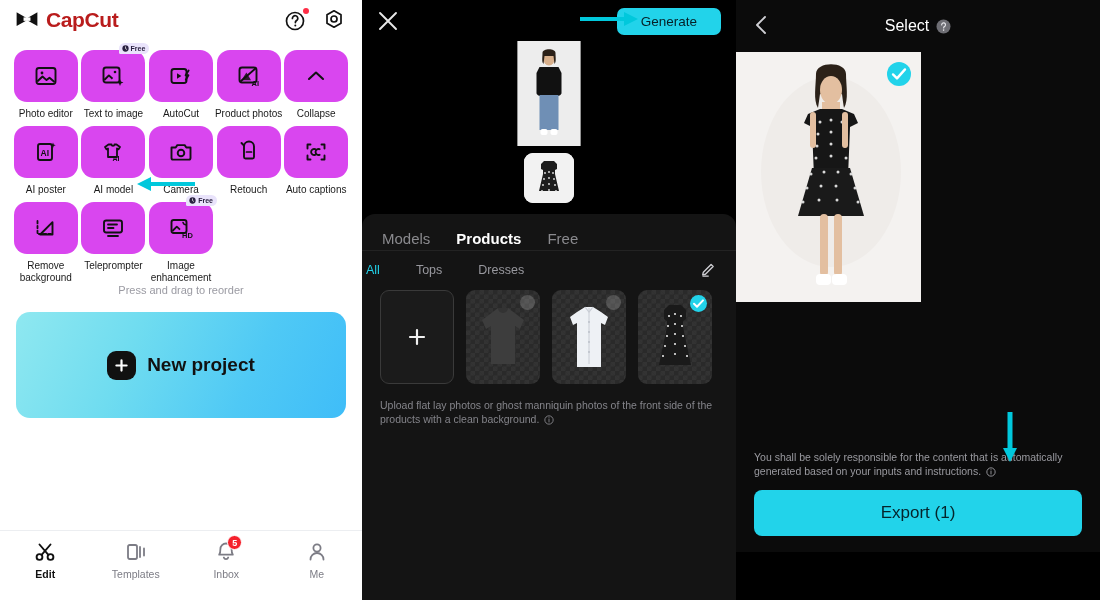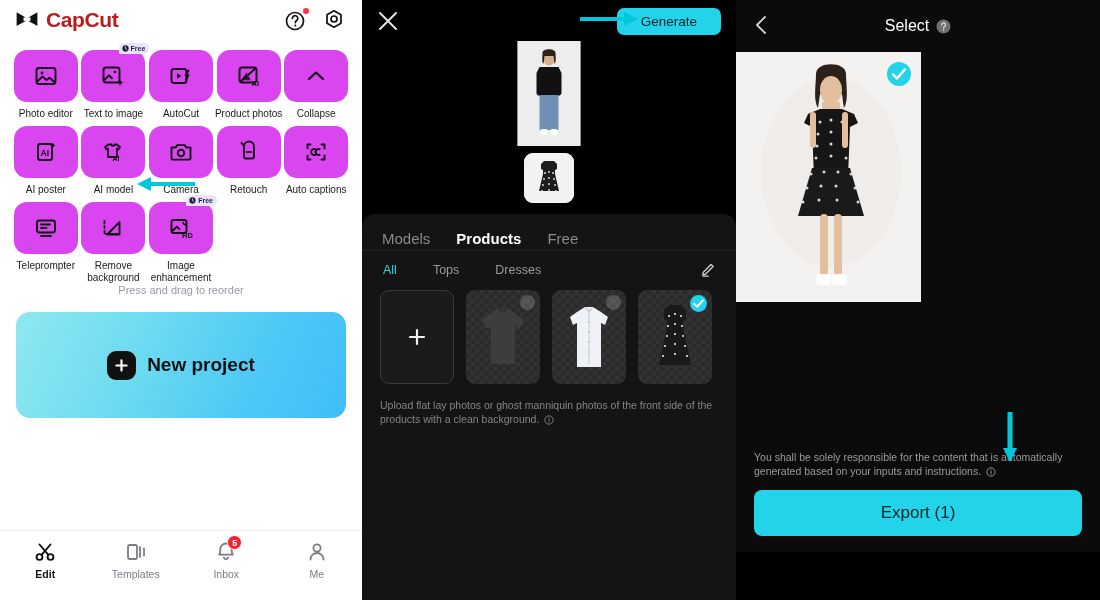--- a/index.html
+++ b/index.html
@@ -127,21 +127,21 @@
     flex: 1; background: #141414; border-radius: 13px 13px 0 0; position: relative;
   }
   .mid-tabs {
     display: flex; align-items: center; gap: 26px; padding: 16px 20px 3px 20px;
     border-bottom: 1px solid #232323;
   }
   .mid-tab { font-size: 15px; color: #8a8a8e; cursor: pointer; }
   .mid-tab.active { color: #fff; font-weight: 700; }
 
   .sub-tabs {
-    display: flex; align-items: center; padding: 12px 20px 0 21px; gap: 36px;
+    display: flex; align-items: center; padding: 12px 20px 0 4px; gap: 36px;
     position: relative;
   }
   .sub-tab { font-size: 12.5px; color: #98989e; cursor: pointer; }
   .sub-tab.active { color: #22d3ea; }
   .edit-pencil { position: absolute; right: 18px; top: 10px; width: 18px; height: 18px; cursor: pointer; }
 
   .product-row { display: flex; gap: 12px; padding: 13px 18px 0 18px; }
   .prod-cell {
     width: 74px; height: 94px; border-radius: 9px; position: relative;
     cursor: pointer; overflow: hidden;
@@ -354,36 +354,36 @@
             <path d="M7.5 5.5h-3v4M7.5 20.5h-3v-4M18.5 5.5h3v4M18.5 20.5h3v-4" fill="none" stroke="#111" stroke-width="1.9" stroke-linecap="round" stroke-linejoin="round"></path>
             <path d="M12.2 10.2a3 3 0 100 5.6M16.6 10.2a3 3 0 100 5.6" fill="none" stroke="#111" stroke-width="1.9" stroke-linecap="round"></path>
           </svg>
         </div>
         <div class="tool-label">Auto captions</div>
       </div>
 
       <div class="tool">
         <div class="tool-icon-box">
           <svg width="26" height="26" viewBox="0 0 26 26">
+            <path d="M4.5 6v13h14" fill="none" stroke="#111" stroke-width="1.8" stroke-dasharray="2.4 2.4" stroke-linecap="round"></path>
+            <path d="M19.5 19.5V7.2L7.2 19.5z" fill="none" stroke="#111" stroke-width="1.9" stroke-linejoin="round"></path>
+          </svg>
+        </div>
+        <div class="tool-label">Remove background</div>
+      </div>
+
+      <div class="tool">
+        <div class="tool-icon-box">
+          <svg width="26" height="26" viewBox="0 0 26 26">
             <rect x="4" y="5.5" width="18" height="12" rx="2.2" fill="none" stroke="#111" stroke-width="1.9"></rect>
             <path d="M8 9.5h9M8 13h5.5" stroke="#111" stroke-width="1.8" stroke-linecap="round"></path>
             <path d="M8 21h10" stroke="#111" stroke-width="1.8" stroke-linecap="round"></path>
           </svg>
         </div>
         <div class="tool-label">Teleprompter</div>
-      </div>
-
-      <div class="tool">
-        <div class="tool-icon-box">
-          <svg width="26" height="26" viewBox="0 0 26 26">
-            <path d="M4.5 6v13h14" fill="none" stroke="#111" stroke-width="1.8" stroke-dasharray="2.4 2.4" stroke-linecap="round"></path>
-            <path d="M19.5 19.5V7.2L7.2 19.5z" fill="none" stroke="#111" stroke-width="1.9" stroke-linejoin="round"></path>
-          </svg>
-        </div>
-        <div class="tool-label">Remove background</div>
       </div>
 
       <div class="tool">
         <div class="tool-icon-box">
           <div class="free-badge">
             <svg class="clock" viewBox="0 0 12 12">
               <circle cx="6" cy="6" r="5.4" fill="#2a2140"></circle>
               <path d="M6 3.2v3l2 1.2" fill="none" stroke="#fff" stroke-width="1.2" stroke-linecap="round"></path>
             </svg>
             <span>Free</span>

